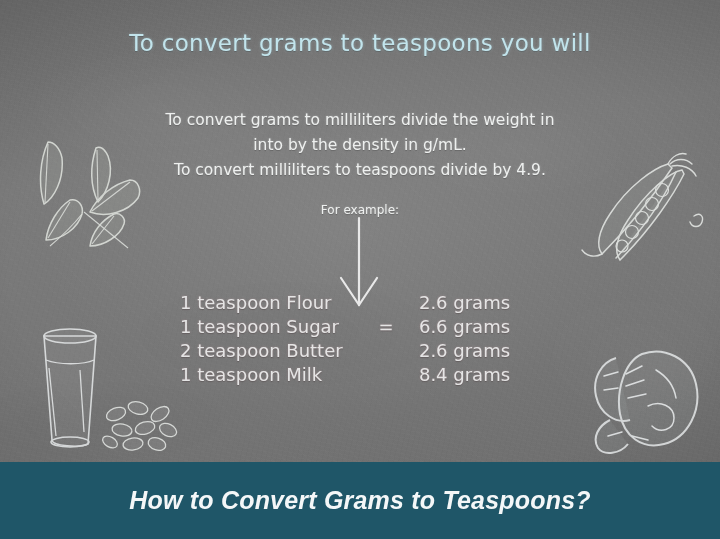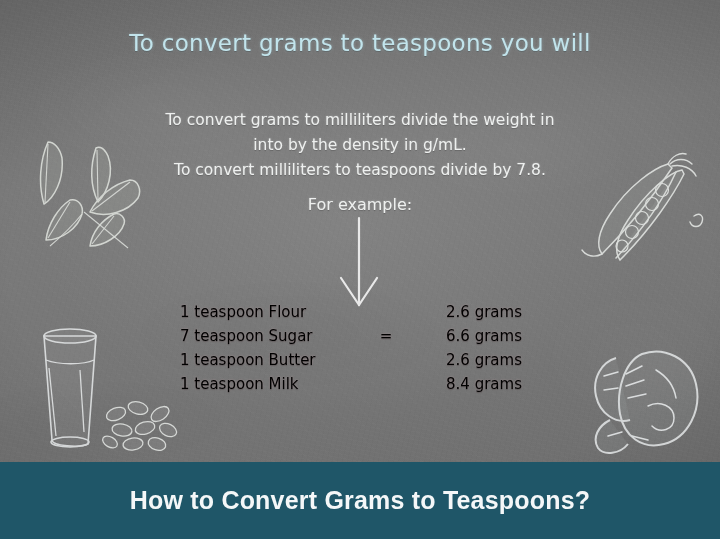--- a/index.html
+++ b/index.html
@@ -66,50 +66,50 @@
     left: 110px;
     top: 108px;
     width: 500px;
     text-align: center;
     color: #eef0ef;
     font-size: 15.5px;
     line-height: 25px;
     text-shadow: 0 0 2px rgba(255,255,255,0.40), 0 1px 1px rgba(0,0,0,0.32);
   }
   .body-block .b-line { display: block; }
-  .body-block .b-line.example { margin-top: 9px; font-size: 16px; }
+  .body-block .b-line.example { margin-top: 15px; font-size: 12px; }
 
   
   .arrow {
     position: absolute;
     left: 330px;
     top: 216px;
     width: 58px;
     height: 96px;
   }
 
   
   .conv {
     position: absolute;
     left: 180px;
-    top: 300px;
+    top: 291px;
     width: 350px;
-    color: #000000;
-    font-size: 15px;
+    color: #e5e5e5;
+    font-size: 18px;
     line-height: 24px;
     text-shadow: 0 0 2px rgba(225,175,182,0.42), 0 1px 1px rgba(0,0,0,0.28);
   }
   .conv-row {
     display: flex;
     align-items: baseline;
     height: 24px;
   }
   .conv-item { width: 185px; text-align: left; }
   .conv-eq   { width: 42px; text-align: center; }
-  .conv-val  { flex: 1; text-align: right; padding-right: 8px; }
+  .conv-val  { flex: 1; text-align: center; padding-right: 8px; }
 
   
   .art { position: absolute; }
   .art-leaf   { left: 10px;  top: 128px; width: 136px; height: 126px; }
   .art-pod    { left: 576px; top: 150px; width: 136px; height: 120px; }
   .art-glass  { left: 14px;  top: 318px; width: 170px; height: 136px; }
   .art-ginger { left: 586px; top: 340px; width: 128px; height: 118px; }
   .chalk { opacity: 0.80; }
 
   
@@ -123,20 +123,21 @@
     display: flex;
     align-items: center;
     justify-content: center;
   }
   .banner-title {
     color: #f4f7f8;
     font-family: "Liberation Sans", sans-serif;
     font-size: 25px;
     font-weight: bold;
     letter-spacing: 0.2px;
+    font-style: italic;
   }
   .banner-edge {
     position: absolute;
     left: 0; right: 0; top: 462px;
     height: 2px;
     background: rgba(0,0,0,0.22);
   }
 </style>
 </head>
 <body>
@@ -147,45 +148,45 @@
   <div class="bg-texture"></div>
   <div class="bg-smudge"></div>
 
   <div class="headline">
     <span class="hl-line">To convert grams to teaspoons you will</span>
   </div>
 
   <div class="body-block">
     <span class="b-line">To convert grams to milliliters divide the weight in</span>
     <span class="b-line">into by the density in g/mL.</span>
-    <span class="b-line">To convert milliliters to teaspoons divide by 7.8.</span>
+    <span class="b-line">To convert milliliters to teaspoons divide by 4.9.</span>
     <span class="b-line example">For example:</span>
   </div>
 
   <svg class="arrow" viewBox="0 0 58 96">
     <g stroke="#f2f2f2" stroke-width="2.2" fill="none" stroke-linecap="round" opacity="0.92">
       <line x1="29" y1="2" x2="29" y2="88"></line>
       <line x1="29" y1="89" x2="11" y2="62"></line>
       <line x1="29" y1="89" x2="47" y2="62"></line>
     </g>
   </svg>
 
   <div class="conv">
     <div class="conv-row">
       <span class="conv-item">1 teaspoon Flour</span>
       <span class="conv-eq"></span>
       <span class="conv-val">2.6 grams</span>
     </div>
     <div class="conv-row">
-      <span class="conv-item">7 teaspoon Sugar</span>
+      <span class="conv-item">1 teaspoon Sugar</span>
       <span class="conv-eq">=</span>
       <span class="conv-val">6.6 grams</span>
     </div>
     <div class="conv-row">
-      <span class="conv-item">1 teaspoon Butter</span>
+      <span class="conv-item">2 teaspoon Butter</span>
       <span class="conv-eq"></span>
       <span class="conv-val">2.6 grams</span>
     </div>
     <div class="conv-row">
       <span class="conv-item">1 teaspoon Milk</span>
       <span class="conv-eq"></span>
       <span class="conv-val">8.4 grams</span>
     </div>
   </div>
 

